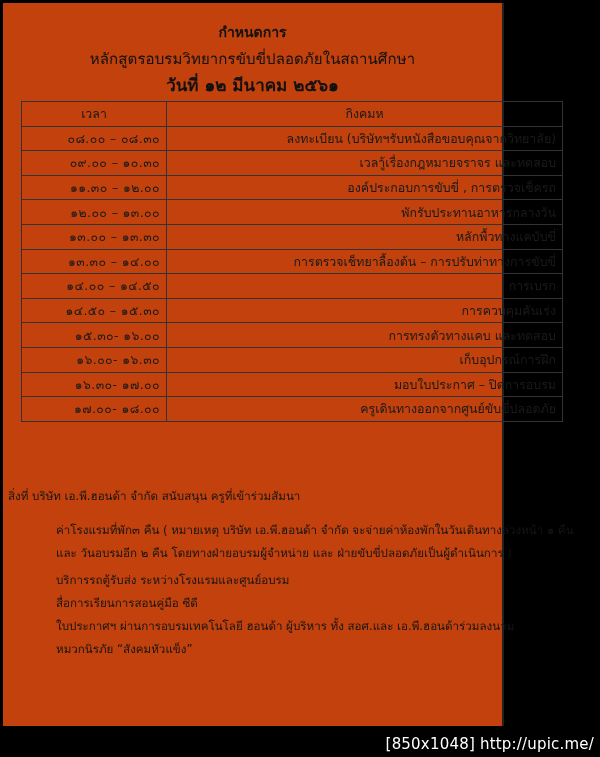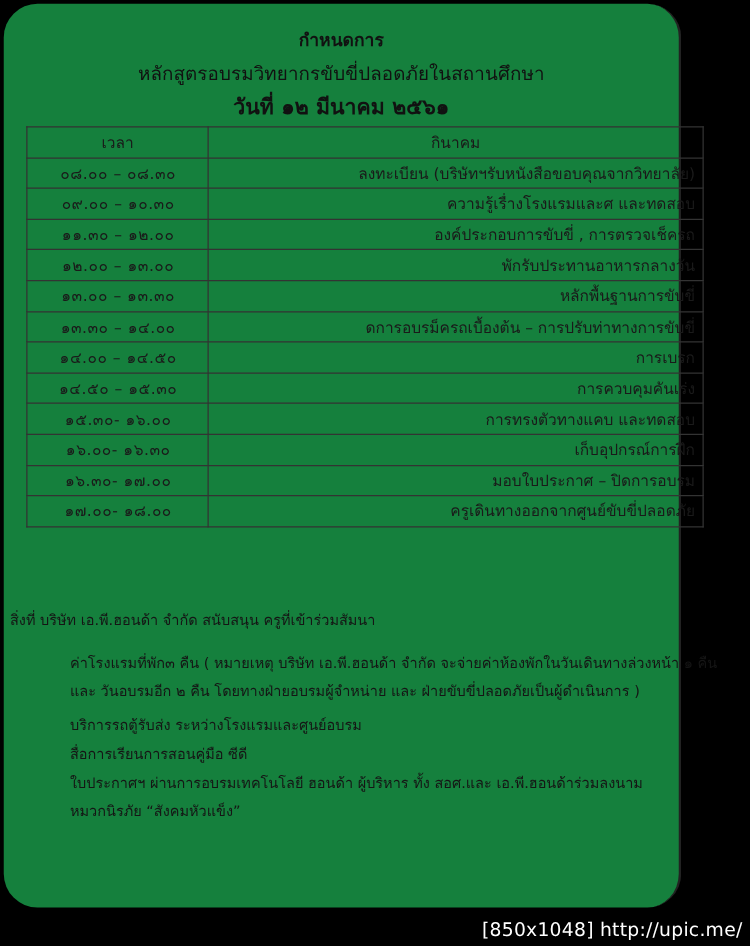--- a/index.html
+++ b/index.html
@@ -12,26 +12,25 @@
       height: 757px;
       position: relative;
       overflow: hidden;
       font-family: "DejaVu Sans", sans-serif;
       color: #1a1a1a;
     }
     .page {
       position: absolute;
       left: 3px;
       top: 3px;
-      width: 542px;
+      width: 501px;
       height: 723px;
-      background: #15803d;
+      background: #c2410c;
       border-right: 2px solid #222;
       box-sizing: border-box;
-      border-radius: 27px;
     }
     .title {
       position: absolute;
       left: 0;
       width: 100%;
       text-align: center;
       font-size: 14px;
       font-weight: bold;
       color: #111;
     }
@@ -53,21 +52,21 @@
       padding: 0 6px;
       box-sizing: border-box;
       white-space: nowrap;
     }
     table.sched th {
       font-weight: normal;
       text-align: center;
     }
     table.sched th.col-time { width: 145px; }
     table.sched td.time {
-      text-align: center;
+      text-align: right;
       padding-left: 7px;
       letter-spacing: 0.4px;
     }
     table.sched td.act {
       text-align: right;
       padding-left: 6px;
     }
 
     .notes {
       position: absolute;
@@ -115,47 +114,47 @@
 <div class="page">
   <div class="title t1">กำหนดการ</div>
   <div class="title t2">หลักสูตรอบรมวิทยากรขับขี่ปลอดภัยในสถานศึกษา</div>
   <div class="title t3">วันที่ ๑๒ มีนาคม ๒๕๖๑</div>
 </div>
 
 <table class="sched">
   <thead>
     <tr>
       <th class="col-time">เวลา</th>
-      <th>กินาคม</th>
+      <th>กิงคมห</th>
     </tr>
   </thead>
   <tbody>
     <tr>
       <td class="time">๐๘.๐๐ – ๐๘.๓๐</td>
       <td class="act">ลงทะเบียน (บริษัทฯรับหนังสือขอบคุณจากวิทยาลัย)</td>
     </tr>
     <tr>
       <td class="time">๐๙.๐๐ – ๑๐.๓๐</td>
-      <td class="act">ความรู้เรื่างโรงแรมและศ และทดสอบ</td>
+      <td class="act">เวลาู้เรื่องกฎหมายจราจร และทดสอบ</td>
     </tr>
     <tr>
       <td class="time">๑๑.๓๐ – ๑๒.๐๐</td>
       <td class="act">องค์ประกอบการขับขี่ , การตรวจเช็ครถ</td>
     </tr>
     <tr>
       <td class="time">๑๒.๐๐ – ๑๓.๐๐</td>
       <td class="act">พักรับประทานอาหารกลางวัน</td>
     </tr>
     <tr>
       <td class="time">๑๓.๐๐ – ๑๓.๓๐</td>
-      <td class="act">หลักพื้นฐานการขับขี่</td>
+      <td class="act">หลักพื้วทางแคบับขี่</td>
     </tr>
     <tr>
       <td class="time">๑๓.๓๐ – ๑๔.๐๐</td>
-      <td class="act">ดการอบรม็ครถเบื้องต้น – การปรับท่าทางการขับขี่</td>
+      <td class="act">การตรวจเช็ทยาลื้องต้น – การปรับท่าทางการขับขี่</td>
     </tr>
     <tr>
       <td class="time">๑๔.๐๐ – ๑๔.๕๐</td>
       <td class="act">การเบรก</td>
     </tr>
     <tr>
       <td class="time">๑๔.๕๐ – ๑๕.๓๐</td>
       <td class="act">การควบคุมคันเร่ง</td>
     </tr>
     <tr>

